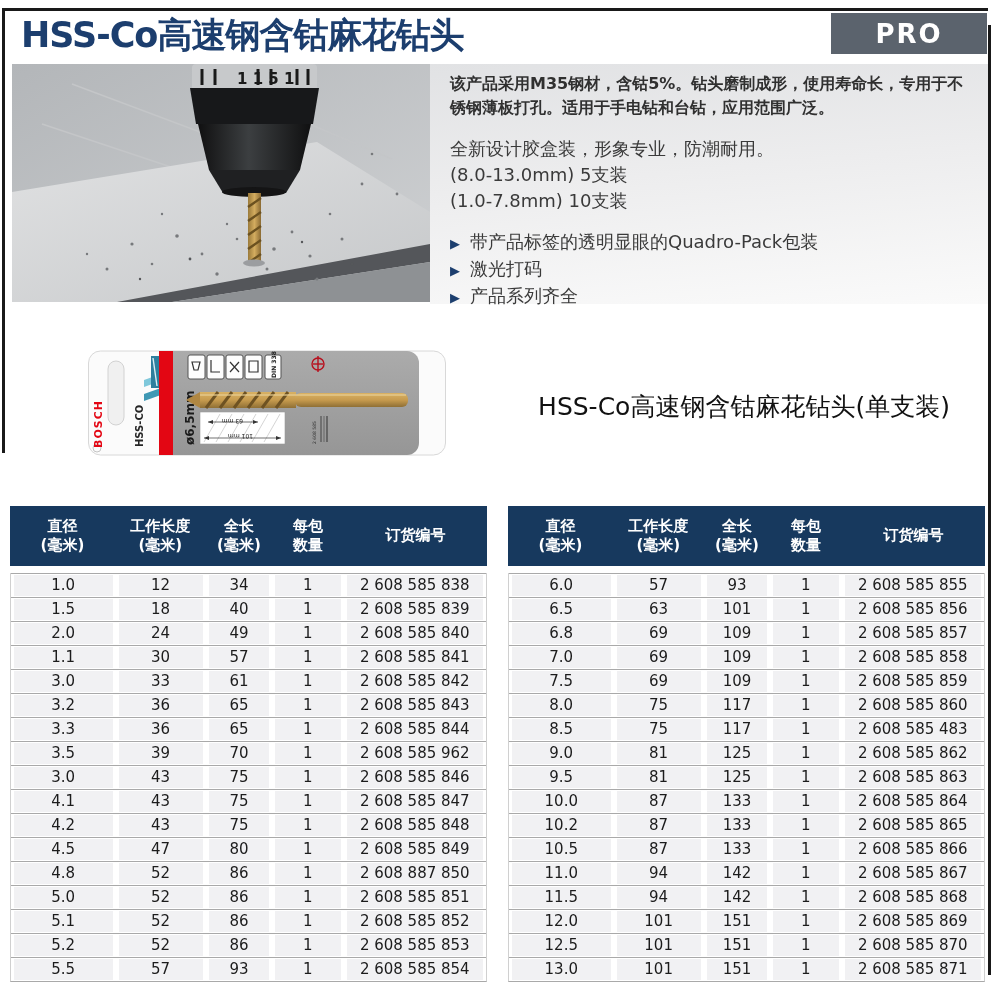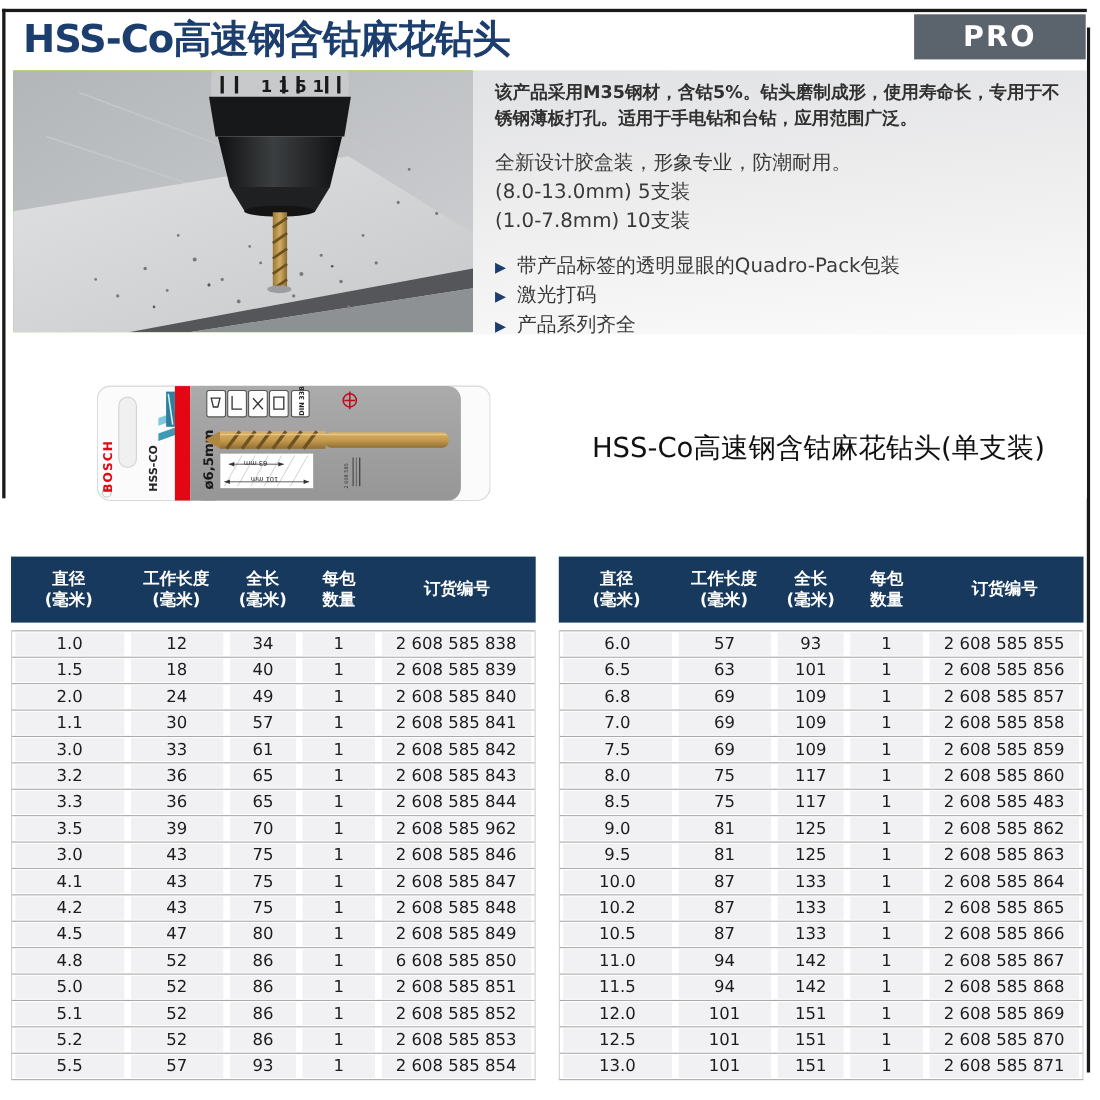--- a/index.html
+++ b/index.html
@@ -382,21 +382,21 @@
           <div class="td">47</div>
           <div class="td">80</div>
           <div class="td">1</div>
           <div class="td">2 608 585 849</div>
         </div>
         <div class="trow">
           <div class="td">4.8</div>
           <div class="td">52</div>
           <div class="td">86</div>
           <div class="td">1</div>
-          <div class="td">6 608 585 850</div>
+          <div class="td">2 608 887 850</div>
         </div>
         <div class="trow">
           <div class="td">5.0</div>
           <div class="td">52</div>
           <div class="td">86</div>
           <div class="td">1</div>
           <div class="td">2 608 585 851</div>
         </div>
         <div class="trow">
           <div class="td">5.1</div>

